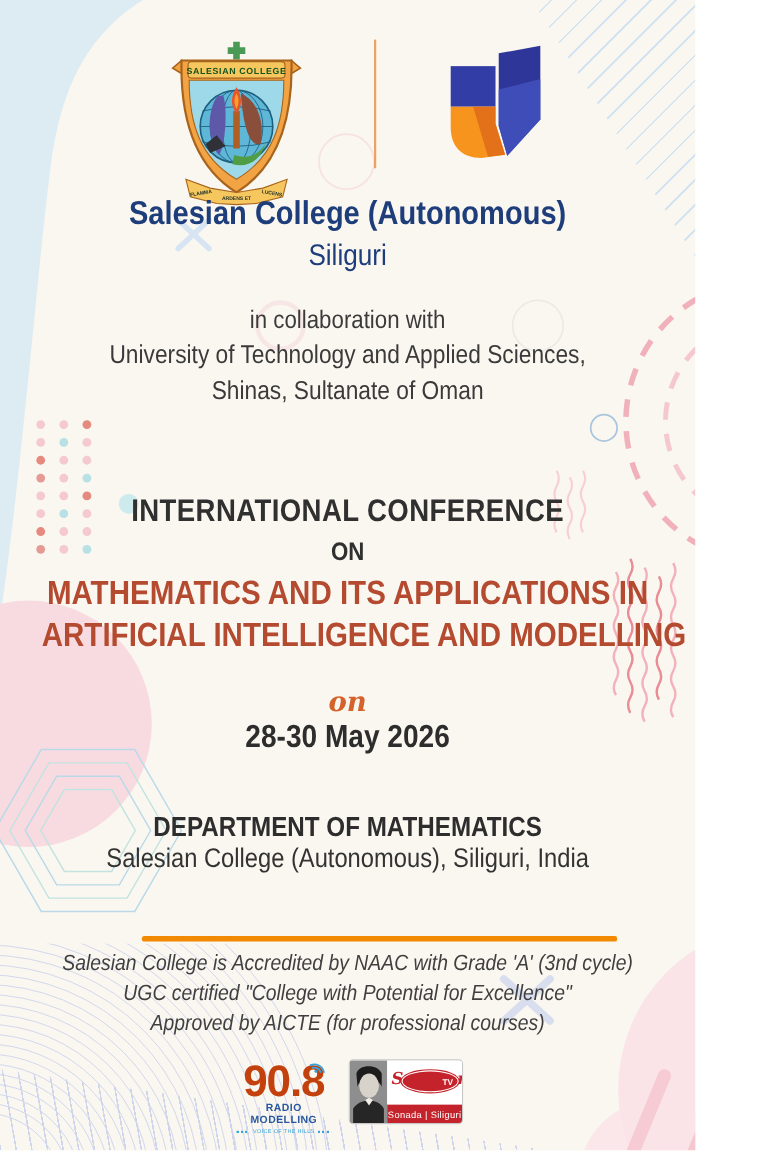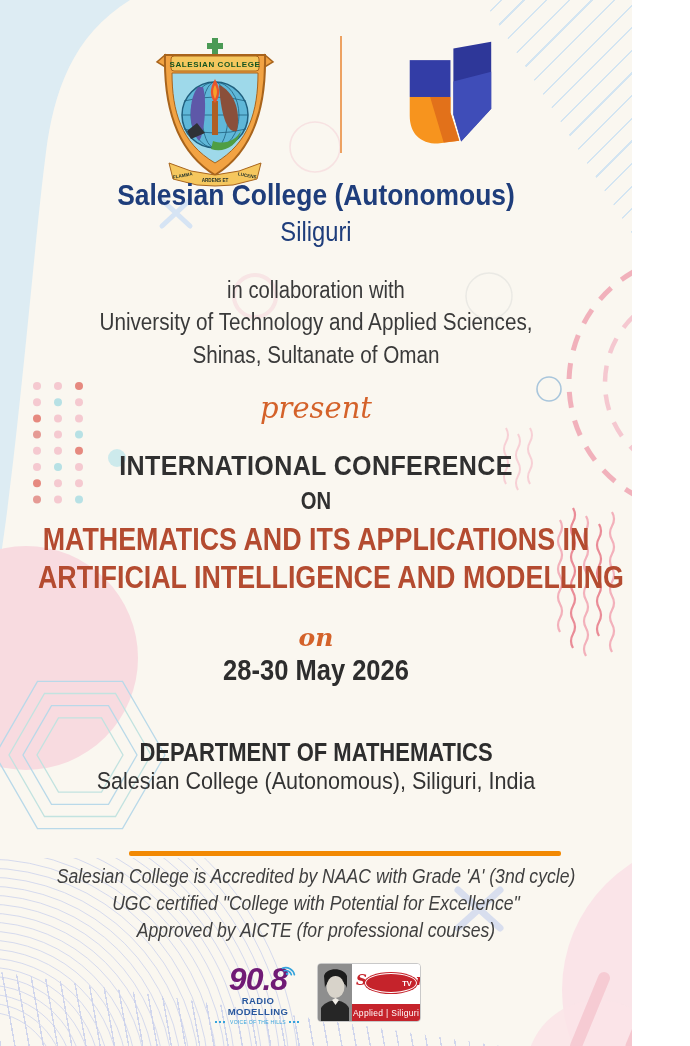--- a/index.html
+++ b/index.html
@@ -38,22 +38,22 @@
     background:#f28903;border-radius:2px;}
   .accr{font-style:italic;color:#3f3f3f;font-size:20px;}
   .a1{top:866px;} .a2{top:893px;} .a3{top:920px;}
   .logo-divider{position:absolute;left:340px;top:36px;width:2px;height:117px;
     background:#ea9349;opacity:.85;}
   .crest{position:absolute;left:153px;top:37px;width:124px;height:164px;}
   .utas{position:absolute;left:401px;top:40px;width:97px;height:113px;}
   .footer-logos{position:absolute;top:963px;left:0;right:0;display:flex;
     justify-content:center;align-items:flex-start;gap:12px;}
   .radio-logo{width:94px;text-align:center;position:relative;padding-top:2px;}
-  .radio-freq{font-size:32px;font-weight:700;color:#701a75;letter-spacing:-1px;
-    line-height:.9;font-style:italic;}
+  .radio-freq{font-size:40px;font-weight:700;color:#c2410c;letter-spacing:-1px;
+    line-height:.9;}
   .radio-wifi{position:absolute;right:6px;top:-2px;transform:rotate(28deg);}
   .radio-name{font-size:9.5px;font-weight:700;color:#29589e;letter-spacing:.4px;margin-top:1px;}
   .radio-tagline{font-size:5px;color:#35a3dc;letter-spacing:.3px;margin-top:2px;
     display:flex;align-items:center;justify-content:center;gap:3px;}
   .tag-wing{display:inline-block;width:12px;height:1.5px;
     background:repeating-linear-gradient(90deg,#35a3dc 0 2px,transparent 2px 4px);}
   .tv-logo{width:102px;height:57px;border:1px solid #c9c9c9;border-radius:4px;
     overflow:hidden;display:flex;background:#fff;}
   .tv-left{width:34px;flex:none;background:#8e8e8e;}
   .tv-right{flex:1;display:flex;flex-direction:column;}
@@ -200,21 +200,20 @@
       <path d="M30,58 H51 V74 L60,103 L44,105 Z" fill="#e2711a"></path>
     </svg>
 
     <div class="line college-name navy cx">Salesian College (Autonomous)</div>
     <div class="line city navy cx">Siliguri</div>
 
     <div class="line collab collab1 cx">in collaboration with</div>
     <div class="line collab collab2 cx">University of Technology and Applied Sciences,</div>
     <div class="line collab collab3 cx">Shinas, Sultanate of Oman</div>
 
-    <div class="line script present">present</div>
 
     <div class="line conf1 cx">INTERNATIONAL CONFERENCE</div>
     <div class="line conf2 cx">ON</div>
     <div class="line rust math1 cx">MATHEMATICS AND ITS APPLICATIONS IN</div>
     <div class="line rust math2 cx">ARTIFICIAL INTELLIGENCE AND MODELLING</div>
 
     <div class="line script on-label">on</div>
     <div class="line dates cx">28-30 May 2026</div>
 
     <div class="line dept cx">DEPARTMENT OF MATHEMATICS</div>
@@ -249,19 +248,19 @@
             <ellipse cx="17.5" cy="23" rx="9" ry="11" fill="#d8d3ca"></ellipse>
             <path d="M3,44 C9,34 26,34 31,44 L31,57 H3 Z" fill="#262626"></path>
             <path d="M14,36 L17.5,41 L21,36 L17.5,34 Z" fill="#f0ede6"></path>
           </svg>
         </div>
         <div class="tv-right">
           <div class="tv-top">
             <span class="tv-brand">Salesian</span>
             <span class="tv-badge">TV</span>
           </div>
-          <div class="tv-strip">Applied | Siliguri</div>
+          <div class="tv-strip">Sonada | Siliguri</div>
         </div>
       </div>
     </div>
 
   </div>
 </div>
 
 </body></html>

